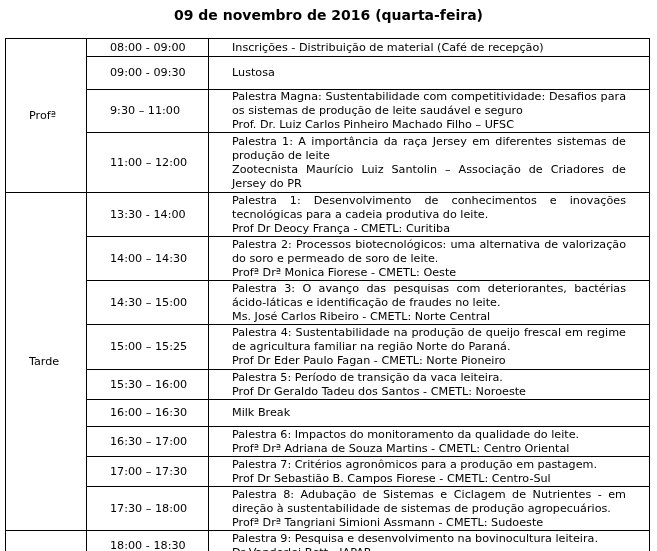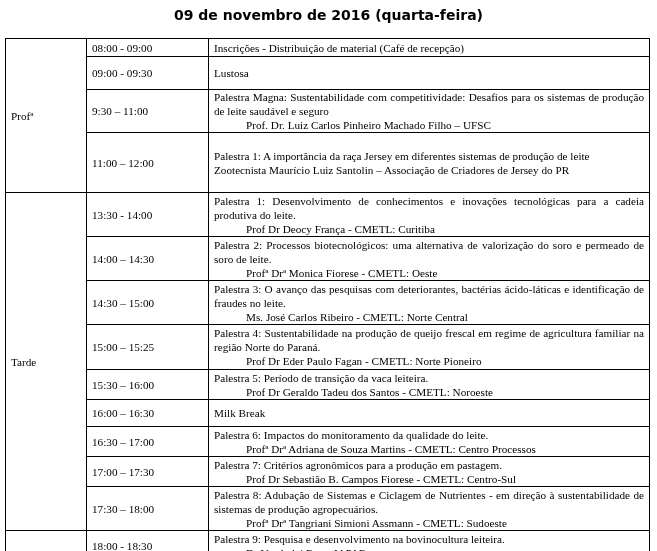--- a/index.html
+++ b/index.html
@@ -31,24 +31,23 @@
     top: 38px;
     left: 5px;
     width: 644px;
     border-collapse: collapse;
     table-layout: fixed;
     font-size: 11.2px;
     line-height: 14px;
   }
   table.schedule td {
     border: 1px solid #000;
-    padding: 0 5px;
+    padding: 0 23px;
     vertical-align: middle;
     overflow: hidden;
-    font-family: Liberation Serif, serif;
   }
   col.c-period { width: 81px; }
   col.c-time { width: 122px; }
   col.c-activity { width: 441px; }
   td.period {
     padding-left: 7px;
   }
   td.time {
     padding-left: 7px;
     white-space: nowrap;
@@ -58,21 +57,20 @@
     text-align-last: left;
     padding-left: 5px;
     padding-right: 4px;
   }
   .activity .title-line {
     display: block;
   }
   .activity .speaker-line {
     display: block;
     text-align: left;
-    margin-left: 32px;
   }
 </style>
 </head>
 <body>
 
 <div class="title">09 de novembro de 2016 (quarta-feira)</div>
 
 <table class="schedule">
   <colgroup>
     <col class="c-period">
@@ -147,21 +145,21 @@
     <tr style="height:27px">
       <td class="time">16:00 – 16:30</td>
       <td class="activity">
         <span class="title-line">Milk Break</span>
       </td>
     </tr>
     <tr style="height:30px">
       <td class="time">16:30 – 17:00</td>
       <td class="activity">
         <span class="title-line">Palestra 6: Impactos do monitoramento da qualidade do leite.</span>
-        <span class="speaker-line">Profª Drª Adriana de Souza Martins - CMETL: Centro Processos</span>
+        <span class="speaker-line">Profª Drª Adriana de Souza Martins - CMETL: Centro Oriental</span>
       </td>
     </tr>
     <tr style="height:30px">
       <td class="time">17:00 – 17:30</td>
       <td class="activity">
         <span class="title-line">Palestra 7: Critérios agronômicos para a produção em pastagem.</span>
         <span class="speaker-line">Prof Dr Sebastião B. Campos Fiorese - CMETL: Centro-Sul</span>
       </td>
     </tr>
     <tr style="height:44px">

